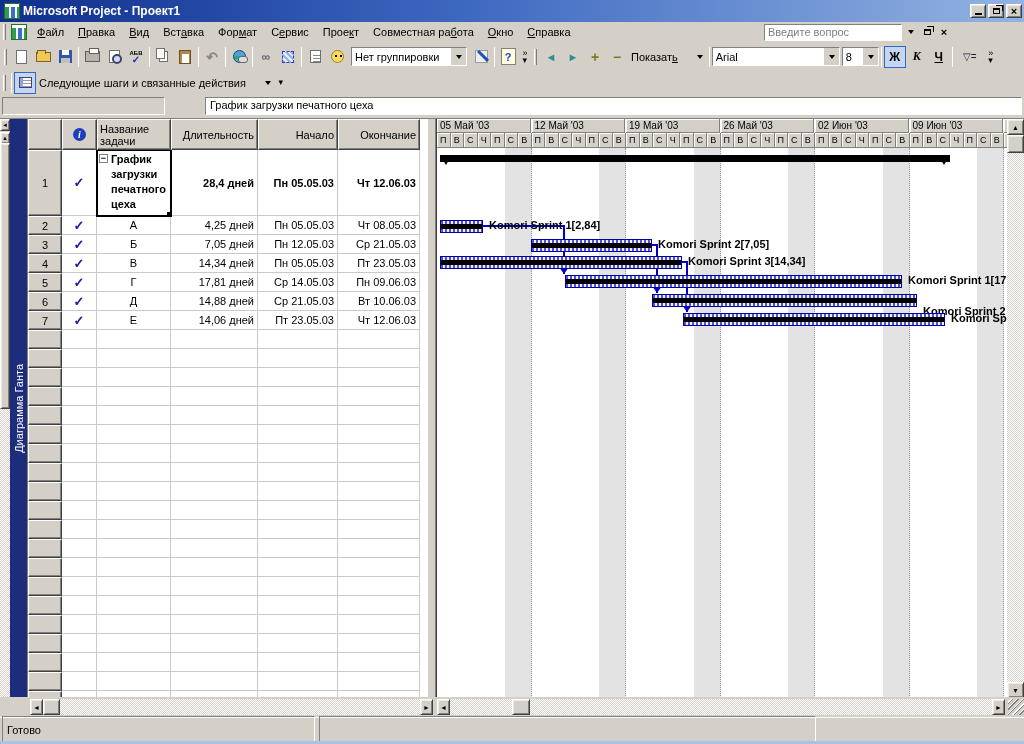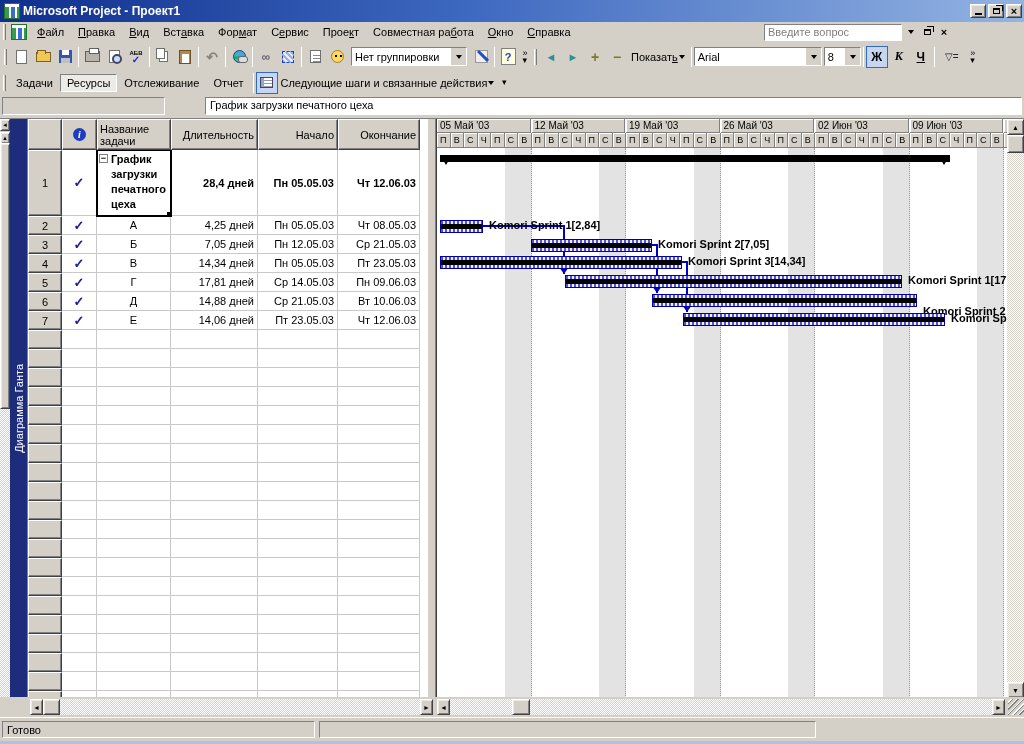--- a/index.html
+++ b/index.html
@@ -75,21 +75,21 @@
     repeating-linear-gradient(45deg,#9ab0e8 0 2px,#e8eeff 2px 4px);}
   .i-notes{width:11px;height:13px;background:#fff;border:1px solid #707070;
     background-image:repeating-linear-gradient(180deg,transparent 0 2px,#888 2px 3px);background-size:7px 100%;background-position:2px 2px;background-repeat:no-repeat;}
   .i-face{width:13px;height:13px;border-radius:50%;background:#ffd95e;border:1px solid #a08020;position:relative;}
   .i-face::before{content:'';position:absolute;left:3px;top:4px;width:2px;height:2px;background:#000;box-shadow:5px 0 0 #000;}
   .i-pen{width:13px;height:13px;position:relative;background:#eee;border:1px solid #999;}
   .i-pen::after{content:'';position:absolute;left:1px;top:1px;width:3px;height:14px;background:#2050c0;transform:rotate(-45deg);transform-origin:top left;}
   .i-help{width:15px;height:17px;background:#ffffe0;border:1px solid #808080;color:#2040c0;font-weight:bold;font-size:11px;display:flex;align-items:center;justify-content:center;}
   .arrow-t{font-size:11px;color:#2a9090;font-weight:bold;}
   .pm{font-size:14px;font-weight:bold;color:#7a7a20;line-height:12px;}
-  .btn-label{font-size:11px;padding:0 3px;display:flex;align-items:center;gap:0;}
+  .btn-label{font-size:11px;padding:0 3px;display:flex;align-items:center;gap:18px;}
   .fmt-b{font-size:12px;font-weight:bold;}
   .fmt-i{font-size:12px;font-style:italic;font-family:"Liberation Serif",serif;font-weight:bold;}
   .fmt-u{font-size:12px;text-decoration:underline;font-weight:bold;}
   .i-filter{font-size:10px;color:#223;}
 
   
   #viewbar{position:absolute;left:0;top:71px;width:1024px;height:23px;display:flex;align-items:center;font-size:11px;}
   .vtab{padding:2px 6px;height:18px;display:flex;align-items:center;border:1px solid transparent;white-space:nowrap;}
   .vtab.pressed{border-color:#808080 #fff #fff #808080;background:#edebe5;}
   .i-form{width:13px;height:11px;background:#fff;border:1px solid #446;
@@ -170,21 +170,21 @@
   
   .sbtn{background:#d4d0c8;border:1px solid;border-color:#fff #404040 #404040 #fff;box-shadow:inset 1px 1px 0 #ece9e2,inset -1px -1px 0 #808080;
     display:flex;align-items:center;justify-content:center;font-size:7px;color:#000;position:absolute;}
   #vscroll{position:absolute;left:1007px;top:0;width:17px;height:579px;}
   #hscrollrow{position:absolute;left:0;top:697px;width:1024px;height:20px;background:#d4d0c8;}
   #grip-corner{position:absolute;left:1008px;top:2px;width:16px;height:16px;
     background:repeating-linear-gradient(135deg,#d4d0c8 0 2px,#fff 2px 3px,#808080 3px 4px);}
 
   
   #statusbar{position:absolute;left:0;top:717px;width:1024px;height:24px;border-top:1px solid #fff;display:flex;align-items:center;padding:0 2px;}
-  .spanel{height:17px;border:1px solid;border-color:#808080 #fff #fff #808080;font-size:11px;display:flex;align-items:center;padding:0 4px;}
+  .spanel{height:28px;border:1px solid;border-color:#808080 #fff #fff #808080;font-size:11px;display:flex;align-items:center;padding:0 4px;}
   #sp1{width:313px;}
   #sp2{width:497px;margin-left:4px;}
   .ind{height:17px;border:1px solid;border-color:#808080 #fff #fff #808080;font-size:10px;
     display:flex;align-items:center;justify-content:center;margin-left:2px;color:#a5a097;text-shadow:1px 1px 0 #fff;}
   .ind.on{color:#000;text-shadow:none;}
   #bottomedge{position:absolute;left:0;top:741px;width:1024px;height:3px;background:#aac2e6;}
 </style>
 </head>
 <body>
 
@@ -331,26 +331,20 @@
     </span>
   <span class="sep"></span>
   <span class="tbtn" style="width:30px">
       <span class="i-filter">▽=</span>
     </span>
   <span class="chev">»<br>▾</span>
 </div>
 
 <div id="viewbar">
   <span class="grip"></span>
-  <span id="view-tabs" style="display:flex;align-items:center;">
-      <div class="vtab">Задачи</div>
-      <div class="vtab pressed">Ресурсы</div>
-      <div class="vtab">Отслеживание</div>
-      <div class="vtab">Отчет</div>
-    </span>
   <span class="sep"></span>
   <span class="tbtn sel">
       <span class="i-form"></span>
     </span>
   <span class="btn-label">
     <span>Следующие шаги и связанные действия</span>
     <span class="dd" style="width:8px"></span>
   </span>
   <span class="chev">▾</span>
 </div>

